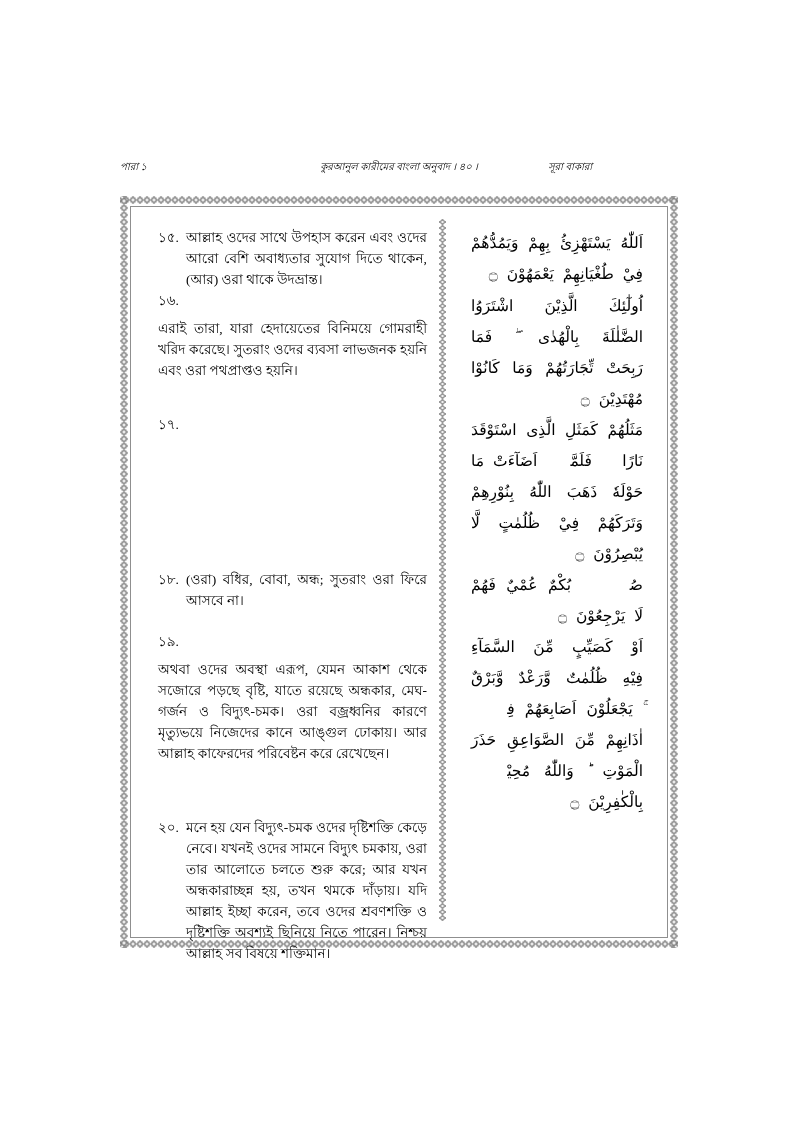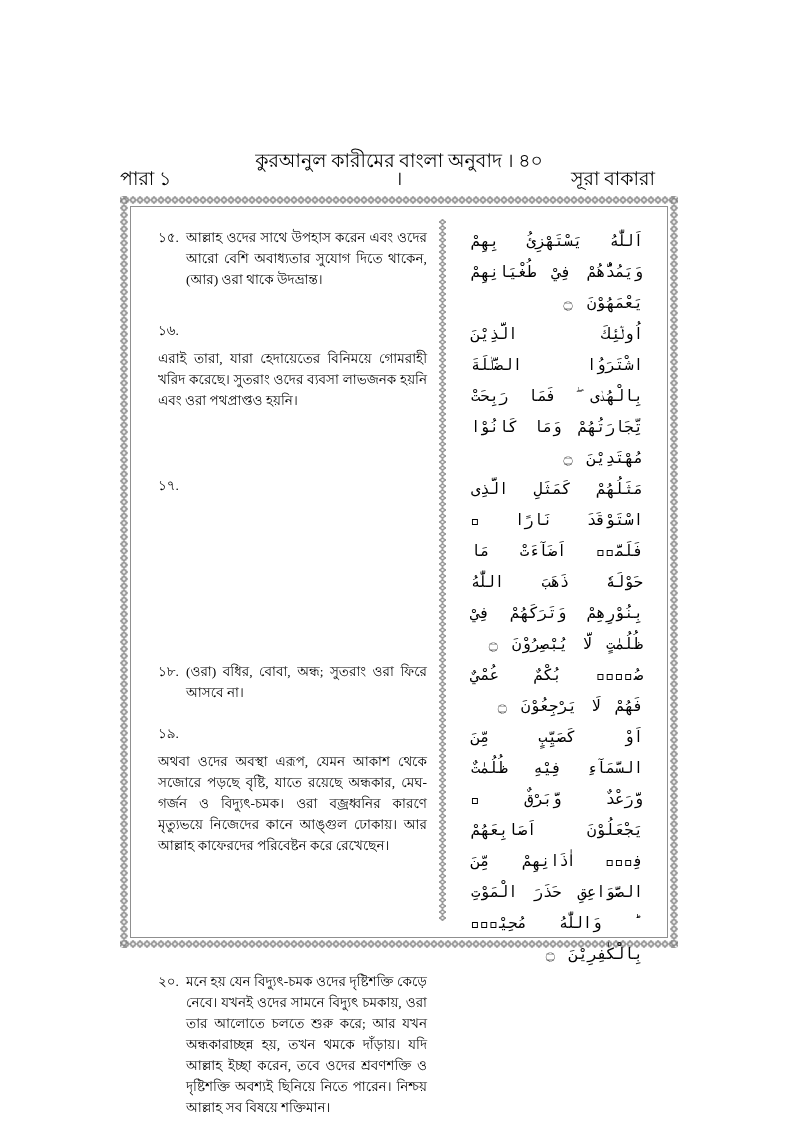--- a/index.html
+++ b/index.html
@@ -11,27 +11,27 @@
     position:relative;
     overflow:hidden;
   }
   .page {
     position:absolute; inset:0;
     background:#fff;
   }
   
   .running-header {
     position:absolute;
-    left:120px; top:168px; width:558px; height:20px;
+    left:120px; top:156px; width:558px; height:20px;
     display:flex; align-items:flex-end;
-    font-size:19px; line-height:18px;
+    font-size:10px; line-height:18px;font-style:italic;
   }
   .running-header .h-left  { width:130px; text-align:left;  }
   .running-header .h-center{ flex:1; text-align:center; }
-  .running-header .h-right { width:130px; text-align:center; }
+  .running-header .h-right { width:130px; text-align:left; }
   
   .frame {
     position:absolute;
     left:120px; top:196px;
     width:558px; height:752px;
   }
   .chain {
     background-image: radial-gradient(circle at center, #eeeeee 0 1.4px, #7d7d7d 1.5px 3px, rgba(0,0,0,0) 3.2px);
     background-size:7px 7px;
     background-position:center;
@@ -73,21 +73,21 @@
     white-space:nowrap;
   }
   .v-bn .vtext {
     flex:1;
     text-align:justify;
   }
   
   .v-ar {
     grid-column:3;
     direction:rtl;
-    font-family:Liberation Mono, monospace;
+    font-family:Liberation Serif, serif;
     font-size:15.5px;
     line-height:31px;
     text-align:justify;
     word-spacing:5px;
     padding-right:4px; padding-left:6px;margin-left:12px;
   }
   .r1 { grid-row:1; } .r2 { grid-row:2;flex-direction:column; } .r3 { grid-row:3; }
   .r4 { grid-row:4; } .r5 { grid-row:5;flex-direction:column; } .r6 { grid-row:6; }
 </style>
 </head>

